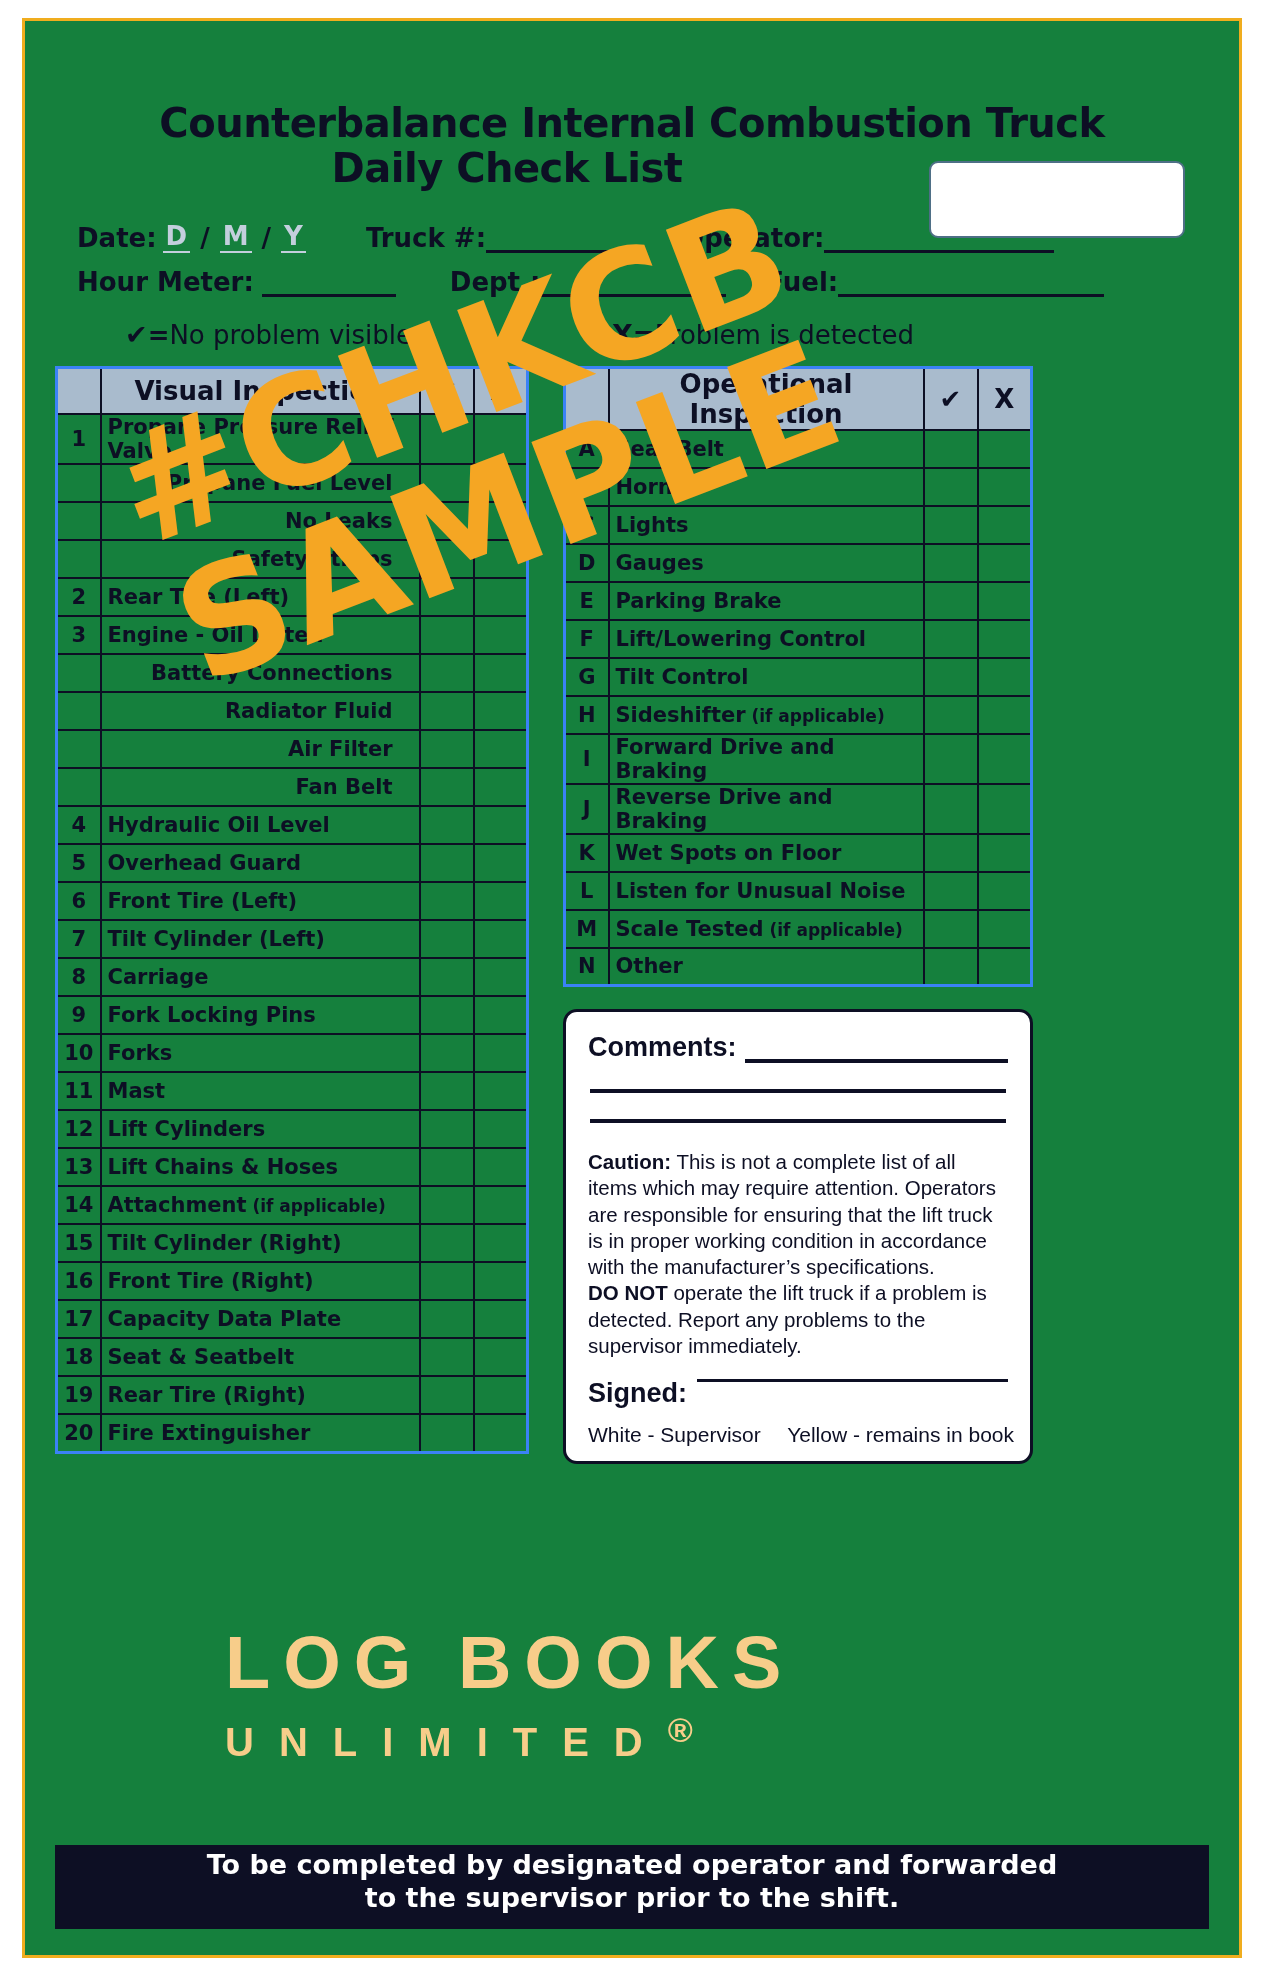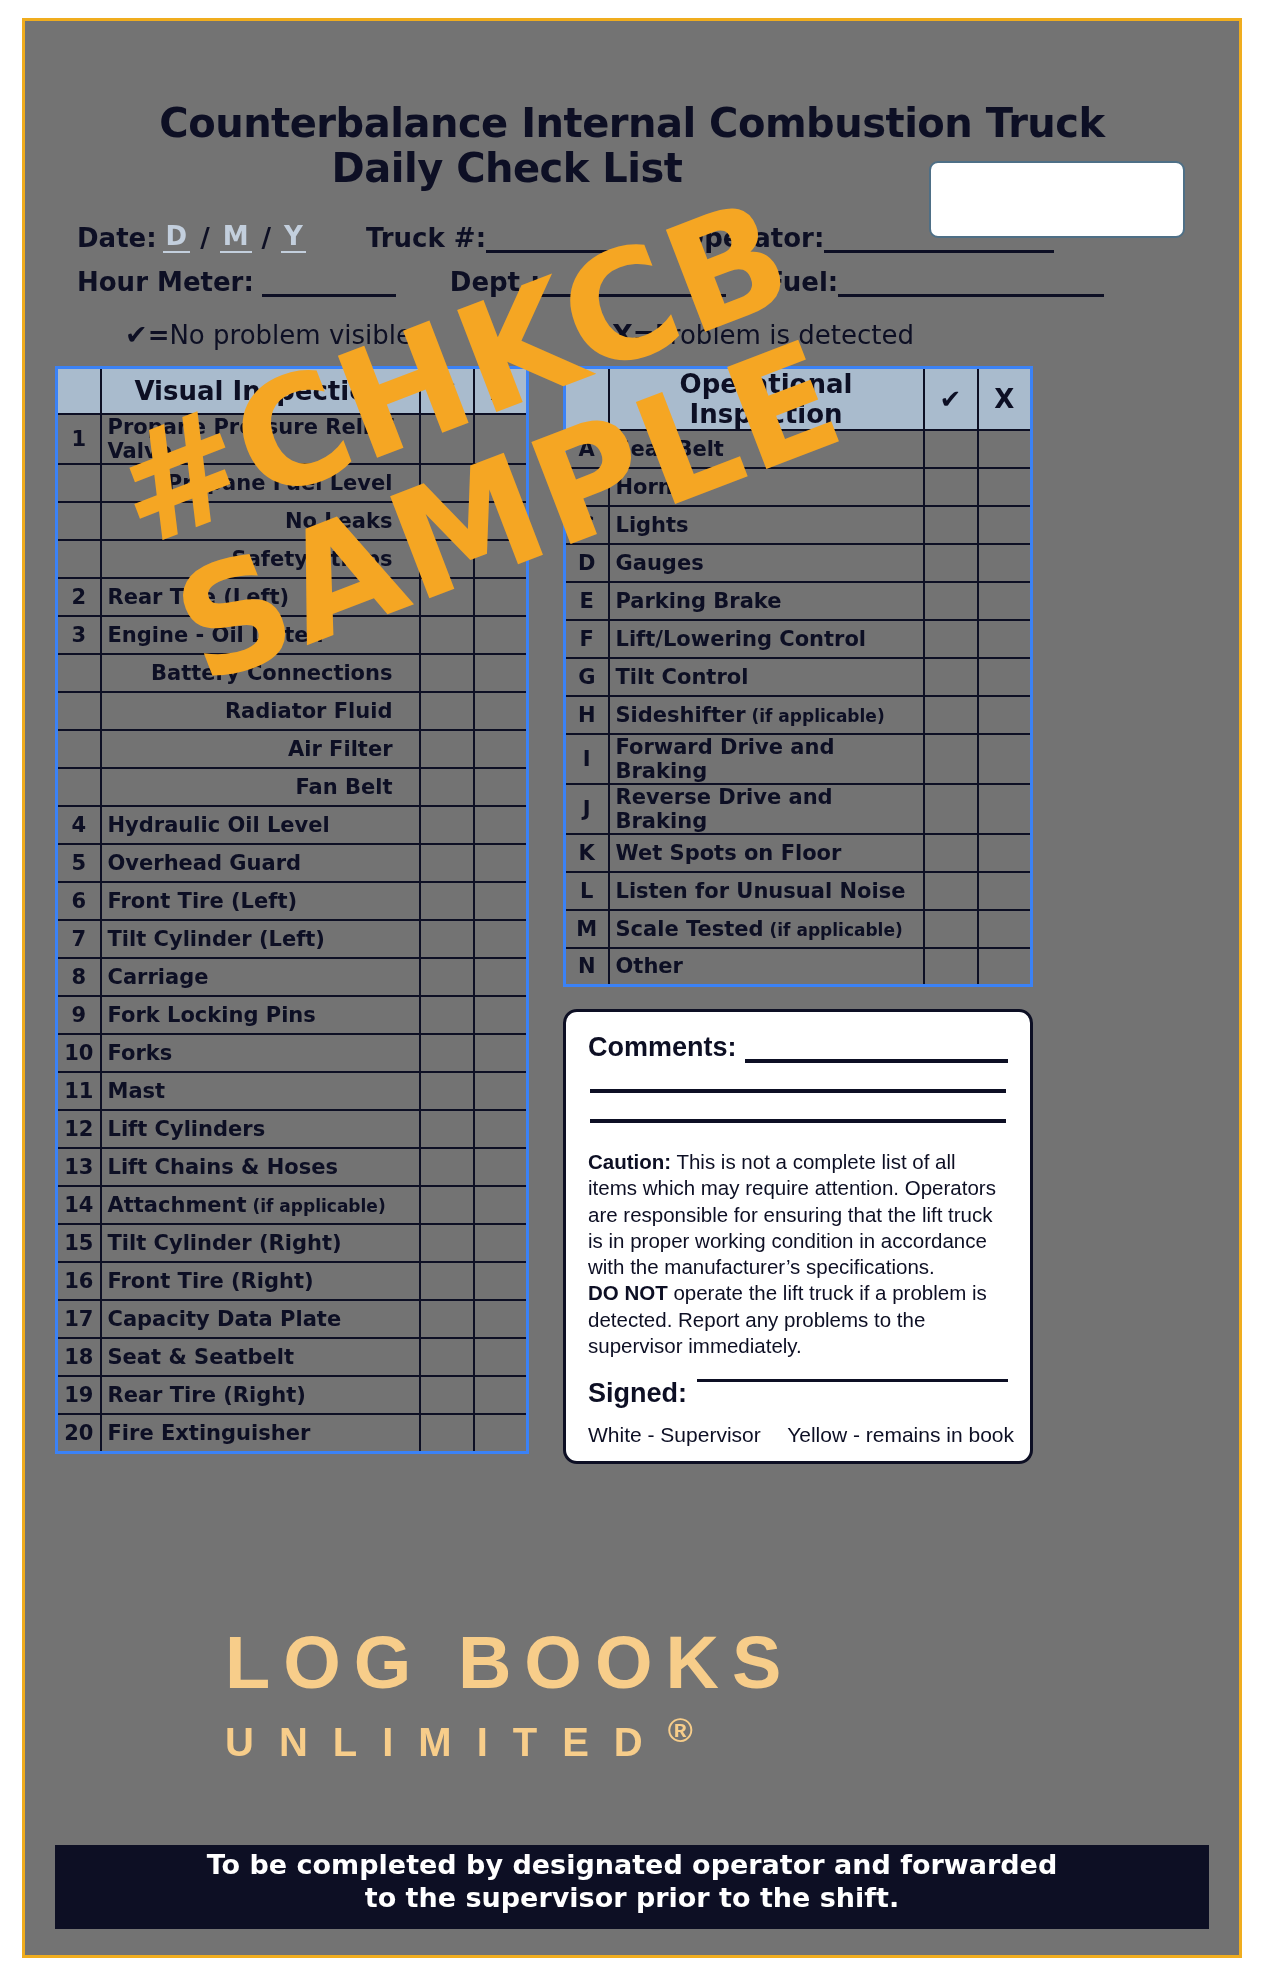--- a/index.html
+++ b/index.html
@@ -17,21 +17,21 @@
     background: #ffffff;
     overflow: hidden;
   }
   
   #sheet {
     position: absolute;
     left: 22px;
     top: 18px;
     width: 1220px;
     height: 1940px;
-    background: #737373;
+    background: #15803d;
     border: 3px solid #f0ad1e;
     box-sizing: border-box;
   }
   #inner {
     position: absolute;
     left: 30px;
     top: 28px;
     right: 30px;
     bottom: 26px;
   }

